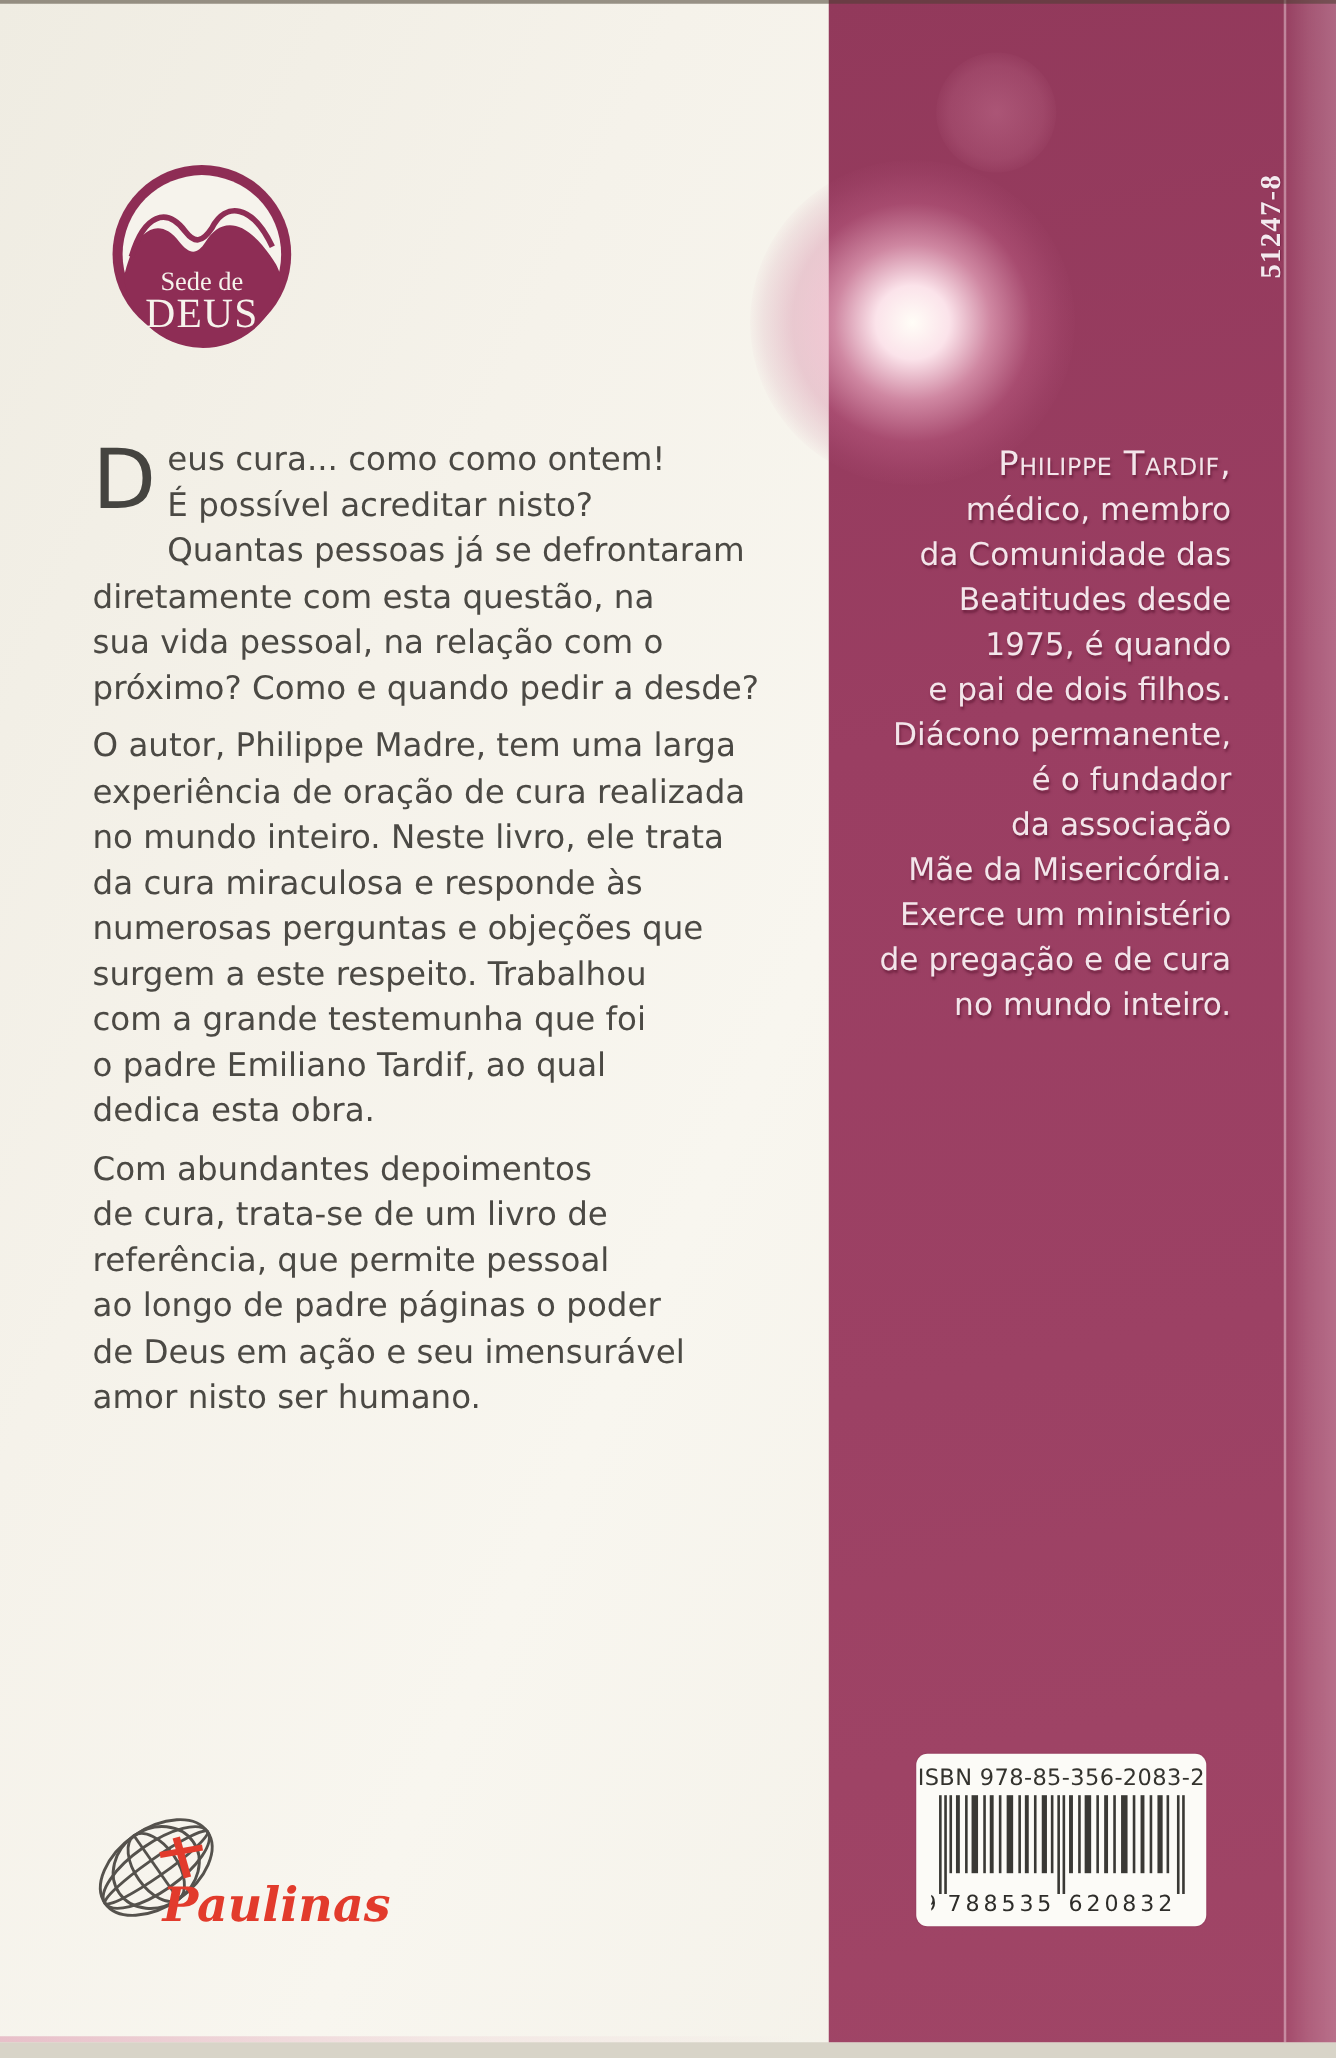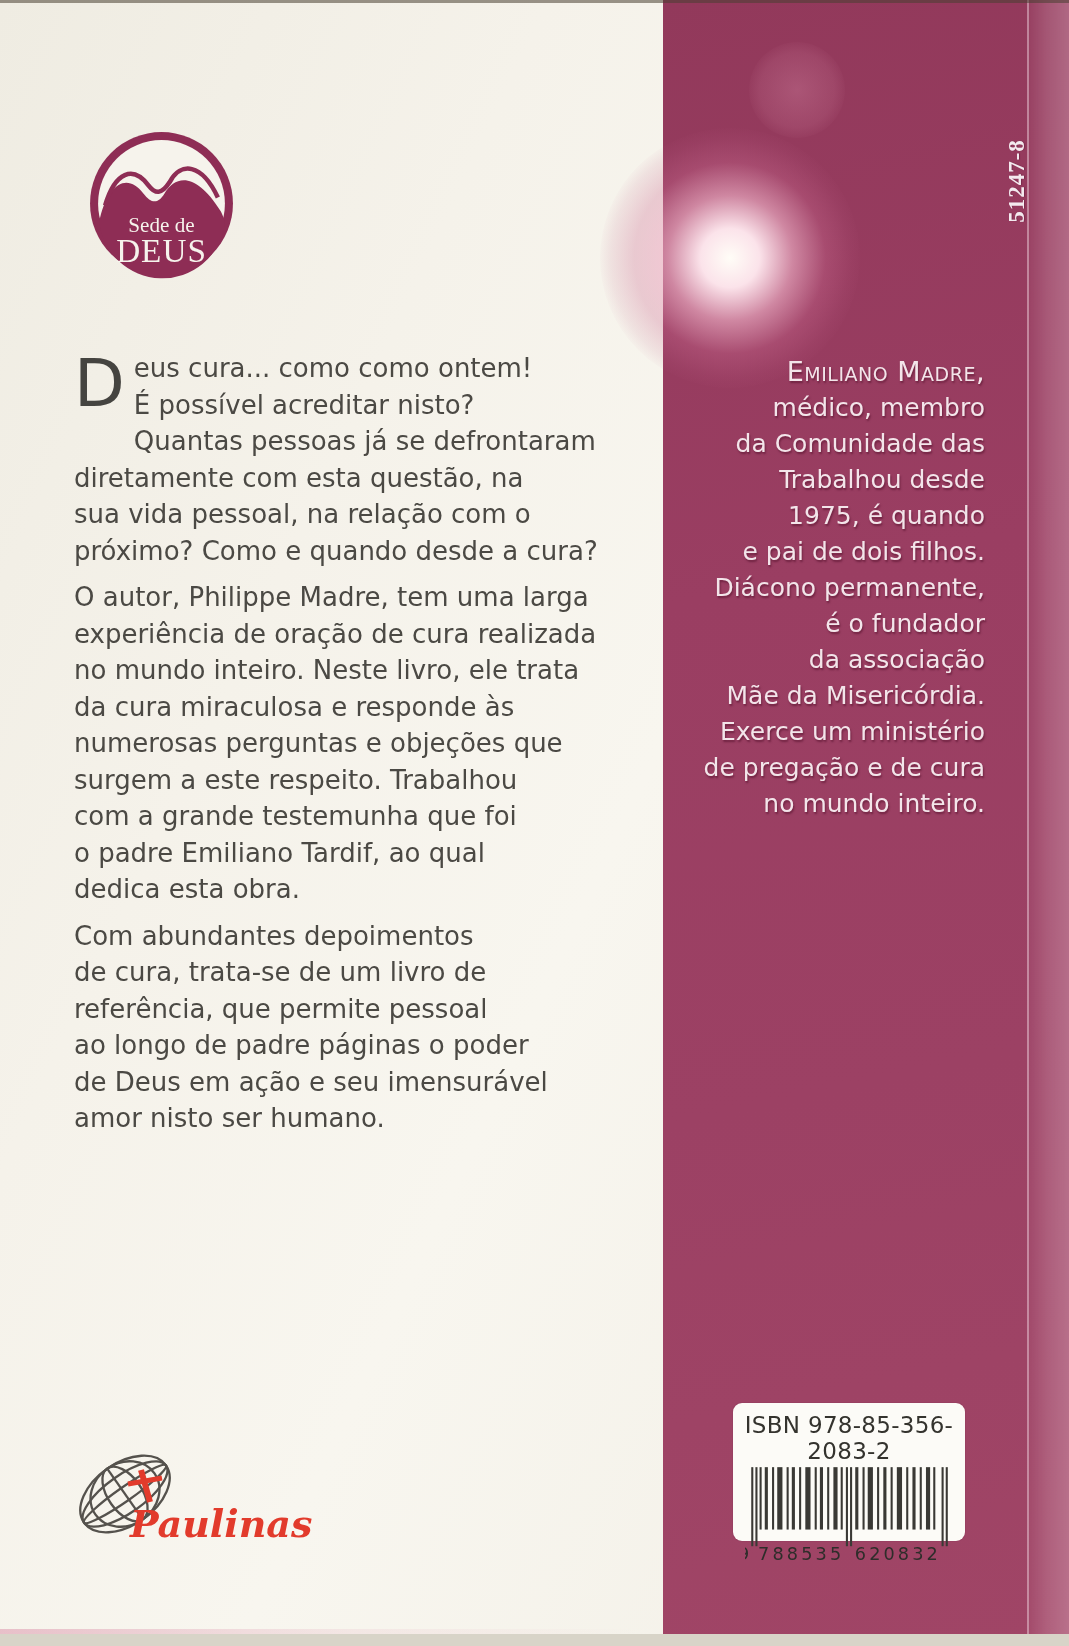--- a/index.html
+++ b/index.html
@@ -42,21 +42,21 @@
     transform:rotate(-90deg);font-family:"Liberation Serif",serif;font-weight:700;
     font-size:23px;letter-spacing:1px;color:#f4eaef;text-shadow:0 1px 1px rgba(80,15,45,.4);}
 
   .bio{position:absolute;right:84px;top:354px;width:370px;text-align:right;
     font-size:25px;line-height:36px;color:#f3e5ea;
     text-shadow:1px 2px 2px rgba(84,16,44,.6);}
   .bio-name{font-variant:small-caps;font-size:27px;letter-spacing:.5px;}
 
   .isbn-box{position:absolute;left:70px;top:1403px;width:232px;height:138px;
     background:#fcfbf7;border-radius:9px;box-shadow:0 0 0 1px rgba(120,50,80,.15);}
-  .isbn-label{margin-top:9px;text-align:center;font-size:23px;letter-spacing:.3px;color:#34332e;}
+  .isbn-label{margin-top:9px;text-align:center;font-size:18px;letter-spacing:.3px;color:#34332e;}
   .barcode-svg{display:block;margin:1px auto 0;}
 </style>
 </head>
 <body>
 
 <div class="page">
 
   <svg class="sede-logo" viewBox="0 0 152 152">
     <circle cx="76" cy="76" r="71" fill="#8e2d55"></circle>
     <circle cx="76" cy="76" r="63" fill="#f6f3ec"></circle>
@@ -68,21 +68,21 @@
 
   <div class="synopsis">
     <div class="para">
       <span class="dropcap">D</span>
       <div>
           <div class="syn-line">eus cura... como como ontem!</div>
           <div class="syn-line">É possível acreditar nisto?</div>
           <div class="syn-line">Quantas pessoas já se defrontaram</div>
           <div class="syn-line">diretamente com esta questão, na</div>
           <div class="syn-line">sua vida pessoal, na relação com o</div>
-          <div class="syn-line">próximo? Como e quando desde a cura?</div>
+          <div class="syn-line">próximo? Como e quando pedir a desde?</div>
         </div>
     </div>
     <div class="para">
         <div class="syn-line">O autor, Philippe Madre, tem uma larga</div>
         <div class="syn-line">experiência de oração de cura realizada</div>
         <div class="syn-line">no mundo inteiro. Neste livro, ele trata</div>
         <div class="syn-line">da cura miraculosa e responde às</div>
         <div class="syn-line">numerosas perguntas e objeções que</div>
         <div class="syn-line">surgem a este respeito. Trabalhou</div>
         <div class="syn-line">com a grande testemunha que foi</div>
@@ -114,25 +114,25 @@
   </svg>
 
   <div class="maroon-panel">
     <div class="flare"></div>
     <div class="flare-blob"></div>
     <div class="spine-strip"></div>
 
     <div class="catalog">51247-8</div>
 
     <div class="bio">
-      <div class="bio-name">Emiliano Madre,</div>
+      <div class="bio-name">Philippe Tardif,</div>
       <div>
           <div class="bio-line">médico, membro</div>
           <div class="bio-line">da Comunidade das</div>
-          <div class="bio-line">Trabalhou desde</div>
+          <div class="bio-line">Beatitudes desde</div>
           <div class="bio-line">1975, é quando</div>
           <div class="bio-line">e pai de dois filhos.</div>
           <div class="bio-line">Diácono permanente,</div>
           <div class="bio-line">é o fundador</div>
           <div class="bio-line">da associação</div>
           <div class="bio-line">Mãe da Misericórdia.</div>
           <div class="bio-line">Exerce um ministério</div>
           <div class="bio-line">de pregação e de cura</div>
           <div class="bio-line">no mundo inteiro.</div>
         </div>

